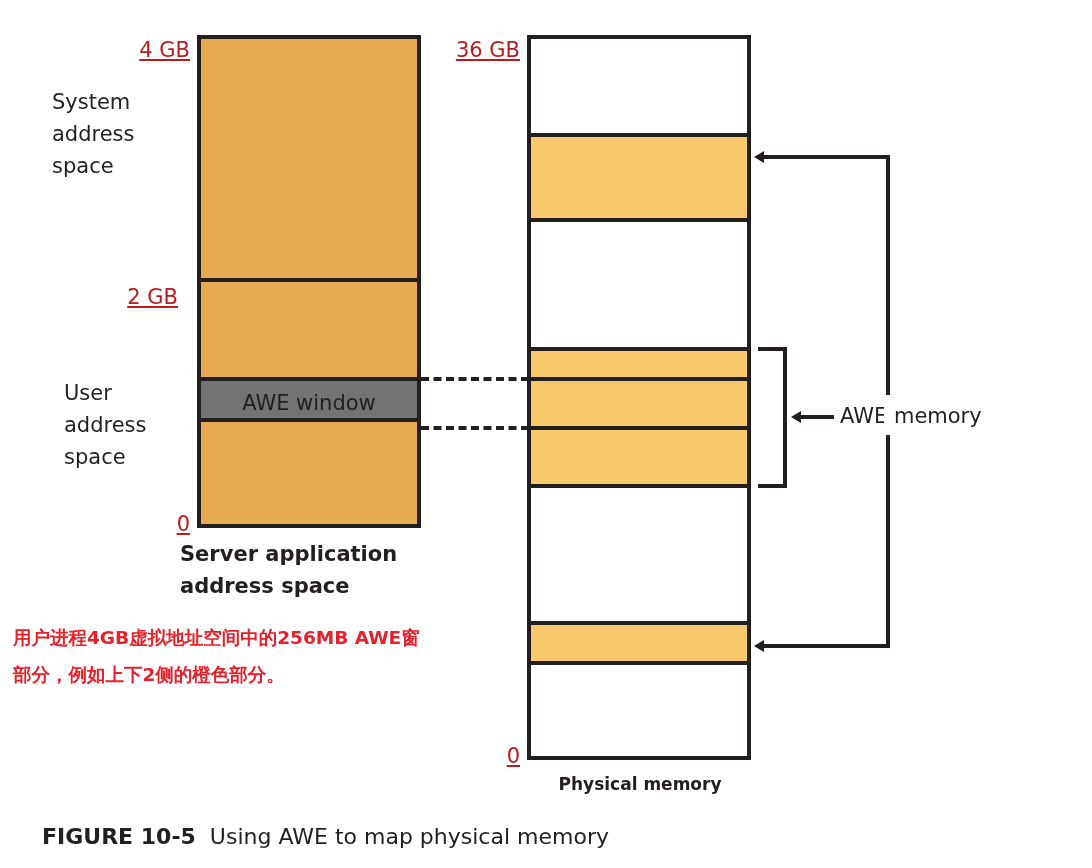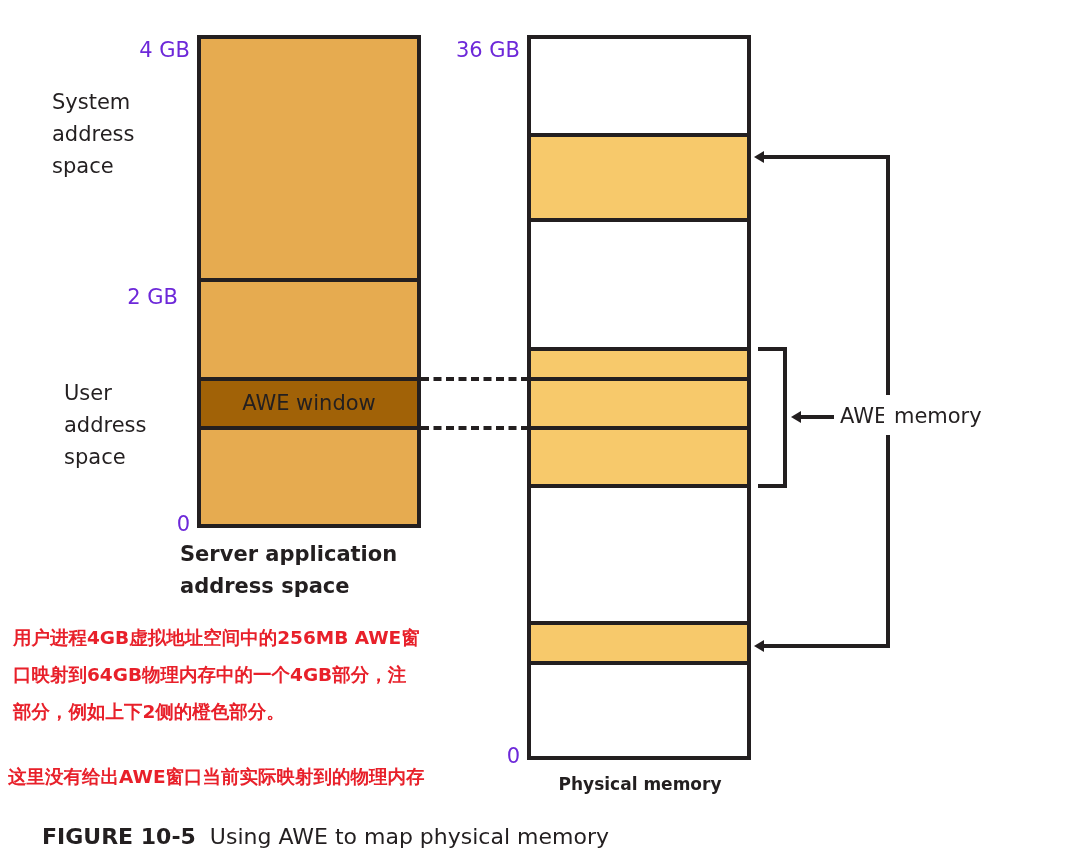--- a/index.html
+++ b/index.html
@@ -1,20 +1,20 @@
 <!DOCTYPE html>
 <html><head>
 <meta charset="utf-8">
 <style>
   html, body { margin:0; padding:0; background:#ffffff; }
   body { width:1092px; height:868px; position:relative; overflow:hidden;
          font-family:"DejaVu Sans", sans-serif; color:#231f20; }
   .abs { position:absolute; }
   .lbl { font-size:21px; line-height:32px; color:#231f20; }
-  .tick { font-size:21px; color:#6d28d9; text-align:right; }
+  .tick { font-size:21px; color:#b91c1c; text-align:right;text-decoration:underline; }
   .bold { font-weight:bold; }
   .box { position:absolute; box-sizing:border-box; border:4px solid #231f20; }
   .hline { position:absolute; height:4px; background:#231f20; }
   .vline { position:absolute; width:4px; background:#231f20; }
   .dash { position:absolute; height:0; border-top:4px dashed #231f20; }
   .note { color:#e8202a; font-weight:bold; font-size:18.5px; line-height:37px; white-space:nowrap; }
   .arrowhead { position:absolute; width:0; height:0;
      border-top:6px solid transparent; border-bottom:6px solid transparent;
      border-right:10px solid #231f20; }
 </style>
@@ -31,21 +31,21 @@
   <div>space</div>
 </div>
 <div class="abs lbl" style="left:52px; top:377px;margin-left:12px;">
   <div>User</div>
   <div>address</div>
   <div>space</div>
 </div>
 
 <div class="box" style="left:197px; top:35px; width:224px; height:493px; background:#e6ab50;"></div>
 <div class="hline" style="left:197px; top:278px; width:224px;"></div>
-<div class="box" style="left:197px; top:377px; width:224px; height:53px; background:#a16207; font-size:21px; text-align:center; line-height:45px;">
+<div class="box" style="left:197px; top:377px; width:224px; height:45px; background:#737373; font-size:21px; text-align:center; line-height:45px;">
   <span>AWE window</span>
 </div>
 
 <div class="abs bold" style="left:180px; top:538px; width:260px; text-align:left; font-size:21px; line-height:32px;">
   <div>Server application</div>
   <div>address space</div>
 </div>
 
 <div class="dash" style="left:421px; top:377px; width:108px;"></div>
 <div class="dash" style="left:421px; top:426px; width:108px;"></div>
@@ -73,23 +73,21 @@
 <div class="vline" style="left:886px; top:155px; height:493px;"></div>
 <div class="hline" style="left:763px; top:155px; width:127px;"></div>
 <div class="arrowhead" style="left:754px; top:151px;"></div>
 <div class="hline" style="left:763px; top:644px; width:127px;"></div>
 <div class="arrowhead" style="left:754px; top:640px;"></div>
 
 <div class="abs" style="left:884px; top:395px; width:8px; height:40px; background:#ffffff;"></div>
 
 <div class="abs note" style="left:13px; top:619px;">
   <div>用户进程4GB虚拟地址空间中的256MB  AWE窗</div>
-  <div>口映射到64GB物理内存中的一个4GB部分，注</div>
   <div>部分，例如上下2侧的橙色部分。</div>
 </div>
 <div class="abs note" style="left:8px; top:758px; line-height:37px;">
-  <div>这里没有给出AWE窗口当前实际映射到的物理内存</div>
 </div>
 
 <div class="abs" style="left:42px; top:824px; font-size:22px; white-space:nowrap;">
   <span class="bold">FIGURE 10-5</span>&nbsp;
   <span>Using AWE to map physical memory</span>
 </div>
 
 </body></html>

